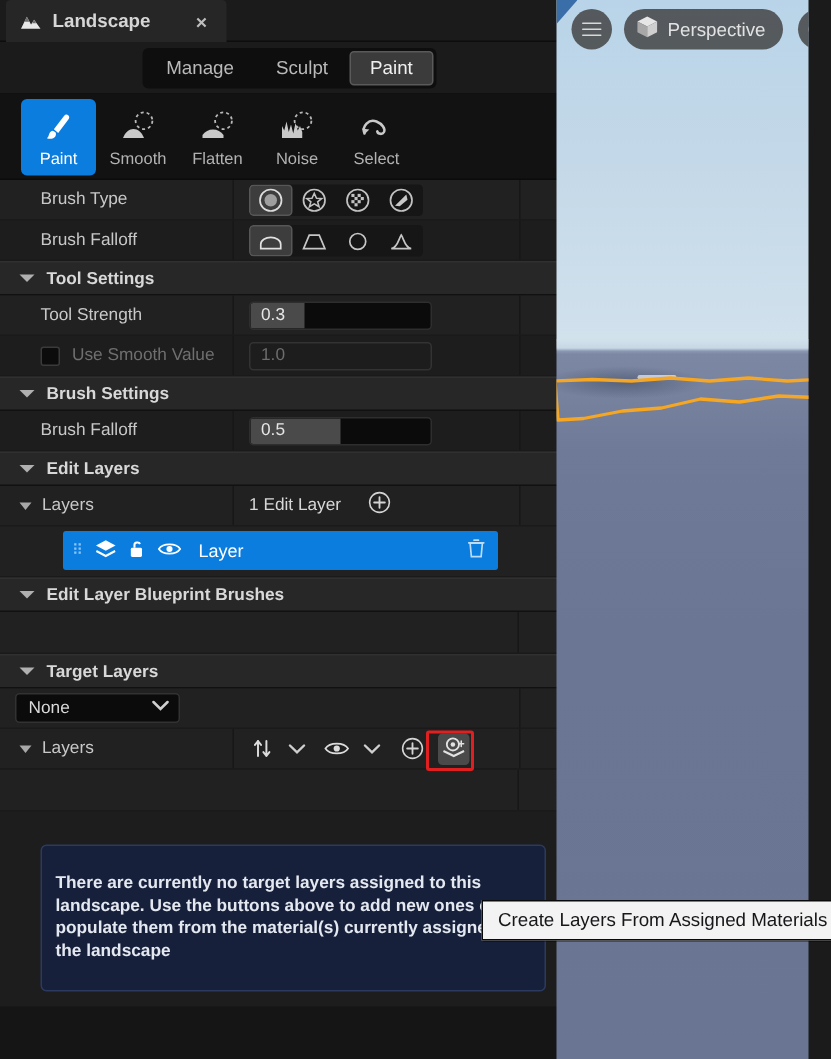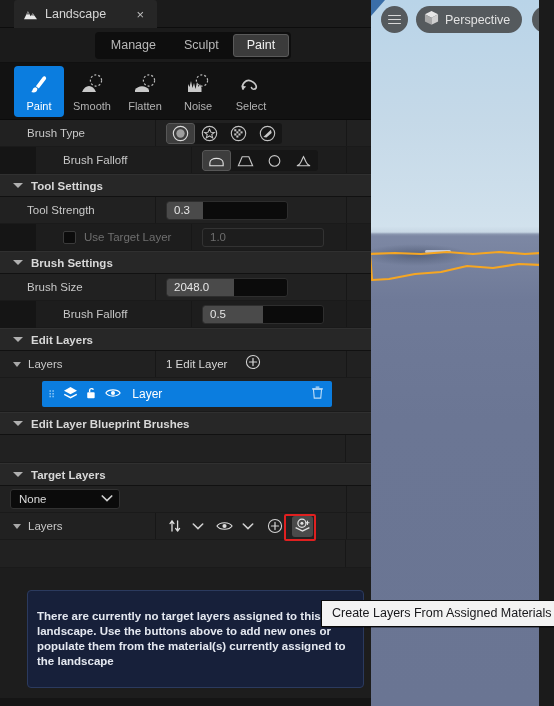--- a/index.html
+++ b/index.html
@@ -18,26 +18,26 @@
     background: #151515;
     overflow: hidden;
   }
 
   
   .tabstrip {
     position: relative; height: 28px; background: #1b1b1b;
     border-bottom: 1px solid #0d0d0d;
   }
   .tab {
-    position: absolute; left: 14px; top: 0;
+    position: absolute; left: 4px; top: 0;
     display: flex; align-items: center; gap: 7px;
     height: 28px; padding: 0 10px 0 9px;
     background: #262626;
     color: #d6d6d6; font-size: 12.5px;
-    border-top-left-radius: 3px; border-top-right-radius: 3px;
+    border-top-left-radius: 3px; border-top-right-radius: 3px; font-weight: bold;
   }
   .tab .mtn { width: 15px; height: 13px; display: block; }
   .tab .tabclose {
     margin-left: 20px; width: 14px; height: 14px;
     display: flex; align-items: center; justify-content: center;
     color: #bdbdbd; font-size: 13px; line-height: 1;
   }
 
   
   .moderow {
@@ -83,21 +83,21 @@
     border-bottom: 1px solid #111;
   }
   .sect .tri { width: 0; height: 0; border-left: 5px solid transparent; border-right: 5px solid transparent; border-top: 5px solid #b0b0b0; }
   .sect .stitle { font-size: 11.5px; color: #d8d8d8; font-weight: bold; }
 
   
   .prow {
     display: flex; align-items: center; height: 27px;
     background: #212121; border-bottom: 1px solid #1a1a1a;
   }
-  .prow.alt { background: #1d1d1d; margin-left: 36px; }
+  .prow.alt { background: #1d1d1d; }
   .plabel {
     width: 156px; padding-left: 27px; font-size: 11.5px; color: #c8c8c8;
     display: flex; align-items: center; gap: 8px;
     height: 100%; border-right: 1px solid #171717;
   }
   .plabel.dim { color: #6f6f6f; }
   .pval { flex: 1; display: flex; align-items: center; padding-left: 10px; height: 100%; position: relative; }
   .pend { width: 40px; height: 100%; border-left: 1px solid #171717; }
 
   
@@ -366,45 +366,35 @@
           <span class="fill" style="width:30%"></span>
           <span class="sval">0.3</span>
         </div>
       </div>
       <div class="pend"></div>
     </div>
 
     <div class="prow alt">
       <div class="plabel dim">
         <span class="cbox"></span>
-        <span>Use Target Layer</span>
+        <span>Use Smooth Value</span>
       </div>
       <div class="pval">
         <div class="slider disabled">
           <span class="sval">1.0</span>
         </div>
       </div>
       <div class="pend"></div>
     </div>
 
     <div class="sect">
       <span class="tri"></span>
       <span class="stitle">Brush Settings</span>
     </div>
 
-    <div class="prow">
-      <div class="plabel">Brush Size</div>
-      <div class="pval">
-        <div class="slider">
-          <span class="fill" style="width:56%"></span>
-          <span class="sval">2048.0</span>
-        </div>
-      </div>
-      <div class="pend"></div>
-    </div>
 
     <div class="prow alt">
       <div class="plabel">Brush Falloff</div>
       <div class="pval">
         <div class="slider">
           <span class="fill" style="width:50%"></span>
           <span class="sval">0.5</span>
         </div>
       </div>
       <div class="pend"></div>

